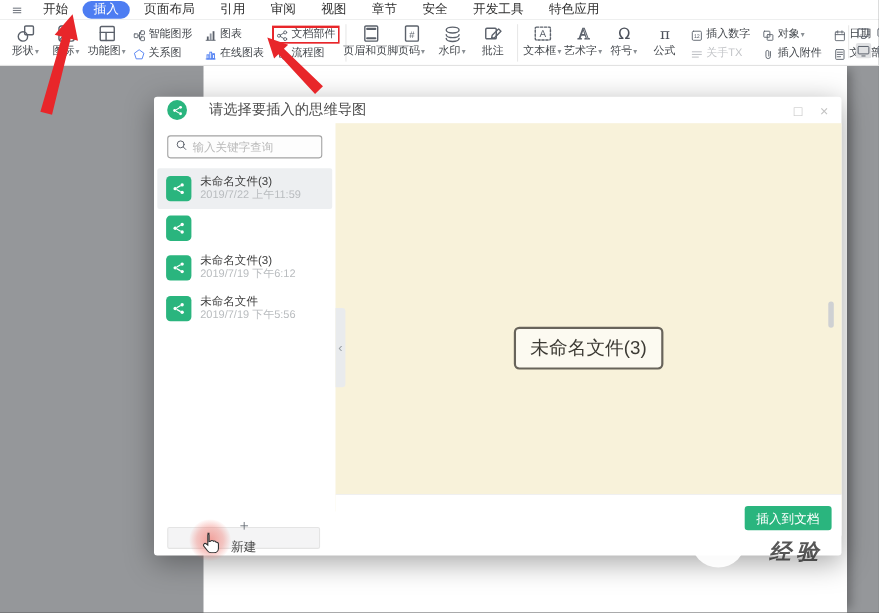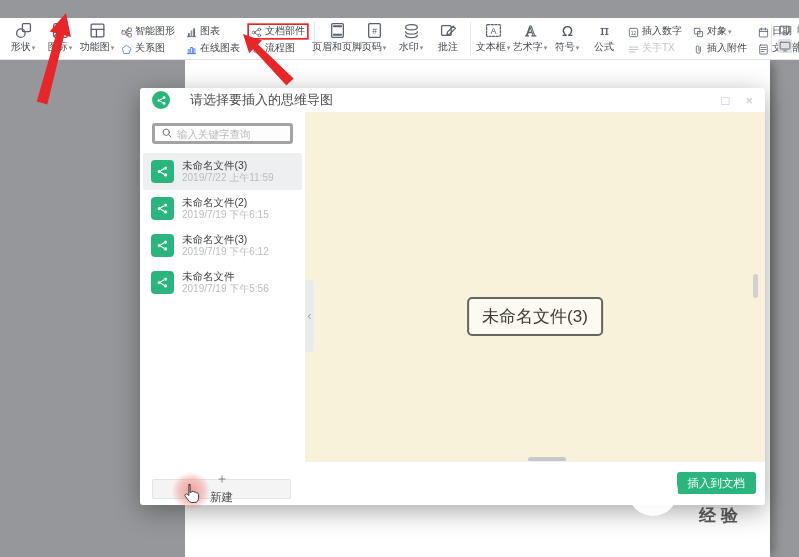--- a/index.html
+++ b/index.html
@@ -42,56 +42,75 @@
   .dialog{position:absolute;left:140px;top:88px;width:625px;height:417px;background:#fff;border-radius:3px;box-shadow:0 6px 26px rgba(0,0,0,.35);z-index:5;display:flex;flex-direction:column;}
   .dlg-title{height:20px;flex:none;display:flex;align-items:center;padding:12px 12px;gap:20px;}
   .ticon{width:18px;height:18px;border-radius:50%;background:var(--green);display:flex;align-items:center;justify-content:center;flex:none;}
   .title-text{font-size:13px;color:#4c4c4c;}
   .winctl{margin-left:auto;display:flex;gap:16px;color:#c3c3c3;font-size:13px;}
   .winctl span{cursor:default;line-height:13px;}
   .dlg-body{flex:1;display:flex;min-height:0;}
 
   
   .sidebar{width:165px;flex:none;position:relative;padding-top:11px;}
-  .search{margin:0 12px;height:21px;border:3px solid #a3a3a3;border-radius:3px;display:flex;align-items:center;padding:0 6px;gap:4px;background:#fdfdfd;}
+  .search{margin:0 12px;height:21px;border:1px solid #a3a3a3;border-radius:3px;display:flex;align-items:center;padding:0 6px;gap:4px;background:#fdfdfd;}
   .search input{border:0;outline:0;flex:1;min-width:0;font-size:10.5px;color:#555;background:transparent;}
   .search input::placeholder{color:#b9b9b9;}
   .flist{margin-top:9px;}
   .fitem{display:flex;align-items:center;gap:8px;padding:6px 8px;margin:0 3px;border-radius:2px;}
   .fitem.selected{background:#edeff1;}
   .fic{width:23px;height:23px;border-radius:4px;background:var(--green);display:flex;align-items:center;justify-content:center;flex:none;}
   .fname{font-size:10.5px;color:#3d3d3d;line-height:13px;}
   .fdate{font-size:10px;color:#b9bcbf;line-height:12px;}
   .newbtn{position:absolute;left:12px;right:14px;bottom:6px;height:20px;background:#f4f4f5;border:1px solid #e4e4e4;border-radius:2px;display:flex;align-items:center;justify-content:center;gap:4px;font-size:11.5px;color:#4a4a4a;cursor:default;flex-direction:column;}
 
   
   .main{flex:1;position:relative;min-width:0;}
   .preview{position:absolute;left:0;right:0;top:0;bottom:40px;background:var(--beige);}
   .node{position:absolute;left:50%;top:185px;transform:translateX(-50%);padding:6px 13px;border:2px solid #68645b;border-radius:5px;background:#fcfaf1;font-size:17px;color:#3c3a34;white-space:nowrap;}
   .collapse{position:absolute;left:0;top:168px;width:9px;height:72px;background:#e9ebed;border-radius:0 3px 3px 0;display:flex;align-items:center;justify-content:center;color:#9aa0a5;font-size:12px;}
   .hthumb{position:absolute;left:223px;bottom:3px;width:38px;height:5px;background:#c6c8ca;border-radius:3px;}
   .vthumb{position:absolute;right:7px;top:162px;width:5px;height:24px;background:#cfd1d3;border-radius:3px;}
-  .dfooter{position:absolute;left:0;right:0;bottom:4px;height:40px;background:#fff;border-top:1px solid #f0f0f0;border-radius:0 0 3px 3px;}
+  .dfooter{position:absolute;left:0;right:0;bottom:16px;height:40px;background:#fff;border-top:1px solid #f0f0f0;border-radius:0 0 3px 3px;}
   .insertbtn{position:absolute;right:9px;top:10px;height:22px;padding:0 11px;background:var(--green);color:#fff;font-size:11.5px;border:none;border-radius:3px;display:flex;align-items:center;cursor:default;}
 
   
   .wm-circle{position:absolute;left:628px;top:466px;width:50px;height:50px;border-radius:50%;background:rgba(255,255,255,.93);z-index:8;}
-  .wm-text{position:absolute;left:699px;top:504px;font-size:17px;font-weight:bold;letter-spacing:5px;color:rgba(38,38,38,.78);z-index:8;}
+  .wm-text{position:absolute;left:699px;top:488px;font-size:20px;font-weight:bold;letter-spacing:5px;color:rgba(38,38,38,.78);z-index:8;font-style:italic;}
 
   
   .anno{position:absolute;left:0;top:0;z-index:9;pointer-events:none;}
   .cursor{position:absolute;left:172px;top:472px;z-index:10;pointer-events:none;}
   .glow{position:absolute;left:0;top:0;width:38px;height:38px;border-radius:50%;background:radial-gradient(circle,rgba(240,108,98,.62) 0%,rgba(240,108,98,.35) 45%,rgba(240,108,98,0) 72%);}
   .hand{position:absolute;left:11px;top:11px;}
 </style>
 </head>
 <body>
 
 <div class="screen">
 
+  <div class="topbar">
+    <span class="menu-grid">
+        <svg width="11" height="11" viewBox="0 0 16 16" fill="none" stroke="#5b616b" stroke-width="1.2" stroke-linecap="round" stroke-linejoin="round">
+          <path d="M3 5h10M3 8h10M3 11h10"></path>
+        </svg>
+      </span>
+    <div class="tabs">
+        <span class="tab">开始</span>
+        <span class="tab active">插入</span>
+        <span class="tab">页面布局</span>
+        <span class="tab">引用</span>
+        <span class="tab">审阅</span>
+        <span class="tab">视图</span>
+        <span class="tab">章节</span>
+        <span class="tab">安全</span>
+        <span class="tab">开发工具</span>
+        <span class="tab">特色应用</span>
+      </div>
+  </div>
 
   <div class="ribbon">
     <div class="rcell">
         <span class="ric">
           <svg width="17" height="17" viewBox="0 0 16 16" fill="none" stroke="#5b616b" stroke-width="1.2" stroke-linecap="round" stroke-linejoin="round">
             <rect x="7" y="1.5" width="7.5" height="7.5" rx="1"></rect>
             <circle cx="5.5" cy="10.5" r="4"></circle>
           </svg>
         </span>
         <span class="rlabel">形状<i class="caret">▾</i></span>
@@ -387,24 +406,20 @@
             </div>
             <div class="fitem">
               <span class="fic">
                 <svg width="13" height="13" viewBox="0 0 16 16" fill="none" stroke="#fff" stroke-width="1.4">
                   <circle cx="4" cy="8" r="1.9" fill="#fff" stroke="none"></circle>
                   <circle cx="11.8" cy="3.8" r="1.9" fill="#fff" stroke="none"></circle>
                   <circle cx="11.8" cy="12.2" r="1.9" fill="#fff" stroke="none"></circle>
                   <path d="M5.7 7.1l4.4-2.5M5.7 8.9l4.4 2.5"></path>
                 </svg>
               </span>
-              <div>
-                <div class="fname">未命名文件(2)</div>
-                <div class="fdate">2019/7/19 下午6:15</div>
-              </div>
             </div>
             <div class="fitem">
               <span class="fic">
                 <svg width="13" height="13" viewBox="0 0 16 16" fill="none" stroke="#fff" stroke-width="1.4">
                   <circle cx="4" cy="8" r="1.9" fill="#fff" stroke="none"></circle>
                   <circle cx="11.8" cy="3.8" r="1.9" fill="#fff" stroke="none"></circle>
                   <circle cx="11.8" cy="12.2" r="1.9" fill="#fff" stroke="none"></circle>
                   <path d="M5.7 7.1l4.4-2.5M5.7 8.9l4.4 2.5"></path>
                 </svg>
               </span>

